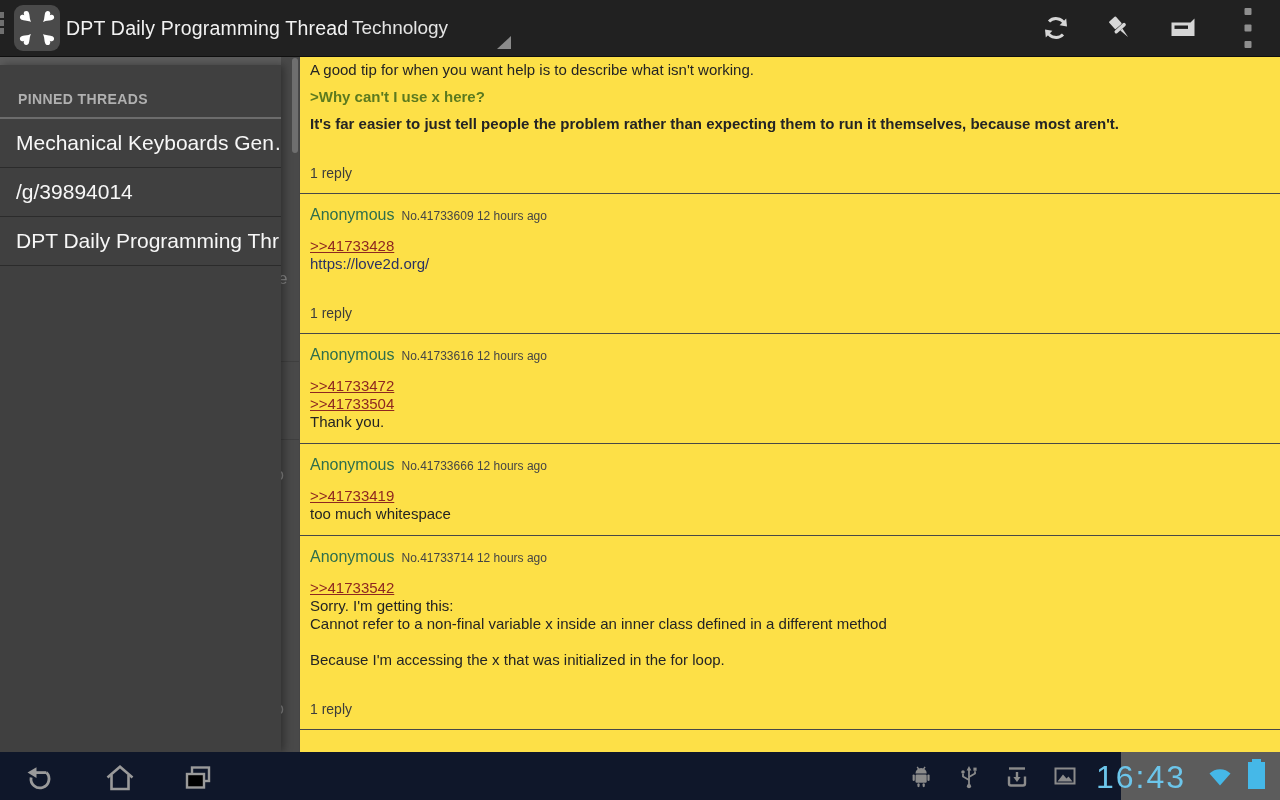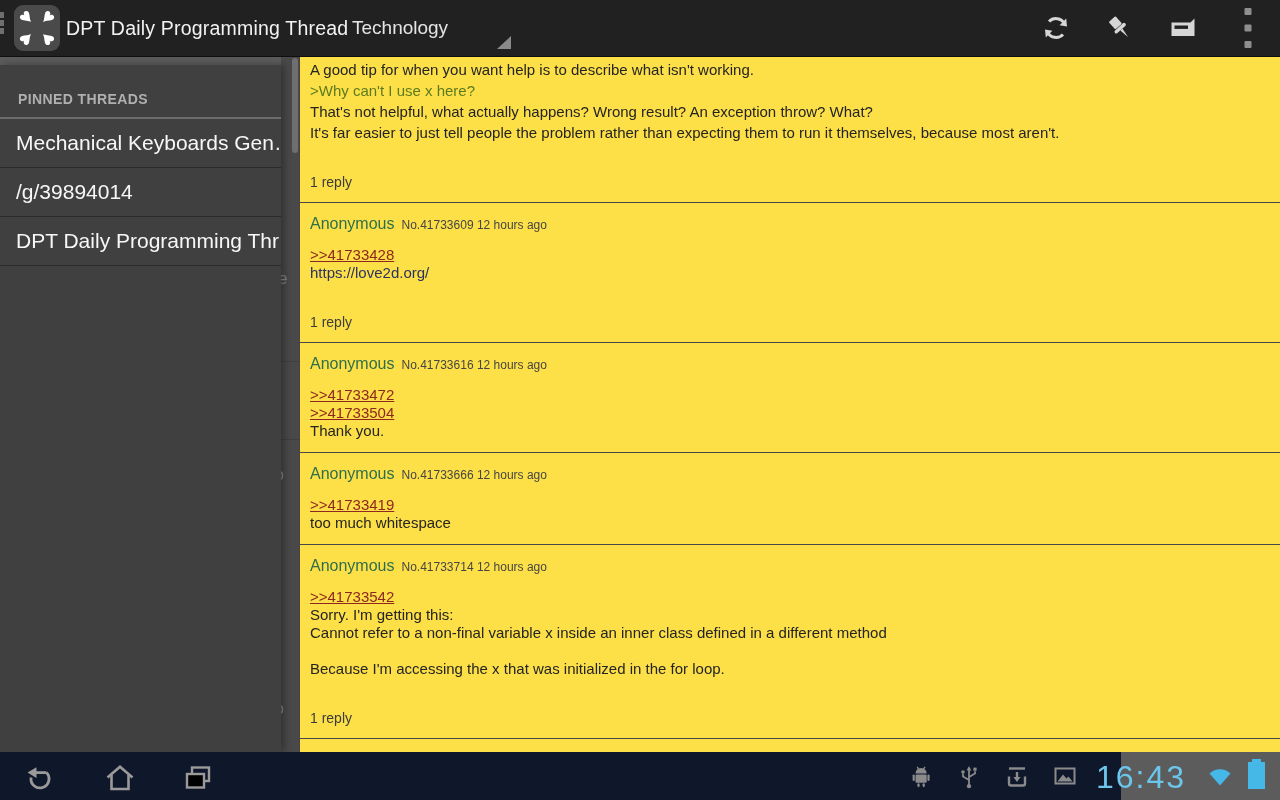--- a/index.html
+++ b/index.html
@@ -35,21 +35,21 @@
   
   .content{position:absolute;left:299px;top:57px;right:0;bottom:48px;background:#fde047;border-left:1px solid #454545;overflow:hidden;}
   .post{padding:12px 10px;border-bottom:1px solid #474747;}
   .post.partial{padding-top:4px;}
   .post-header{font-size:16px;line-height:18px;}
   .poster-name{color:#2e6e4c;}
   .post-meta{color:#454545;font-size:12px;margin-left:7px;}
   .post-body{margin-top:12px;font-size:15px;line-height:18px;color:#242424;}
   .post-body.nomt{margin-top:0;}
   .pl{white-space:nowrap;}
-  .para{margin-top:3px;}
+  .para{margin-top:9px;font-weight:bold;}
   .pl-green{color:#5c7a1f;}
   .pl-quote{color:#8e2720;text-decoration:underline;display:inline-block;}
   .pl-link{color:#2b3263;display:inline-block;}
   .pl-blank{height:18px;}
   .post-footer{margin-top:32px;font-size:14px;line-height:16px;color:#3c3c3c;}
   
   .navbar{position:absolute;left:0;bottom:0;width:1121px;height:48px;background:#0f172a;z-index:40;}
   .nav-ic{position:absolute;top:8px;}
   .st-ic{position:absolute;top:11px;}
   .clock{position:absolute;left:1096px;top:0;height:48px;line-height:50px;font-size:32px;letter-spacing:2px;color:#6cc5ea;}
@@ -125,21 +125,20 @@
   <div class="strip-line" style="top:304px;"></div>
   <div class="strip-line" style="top:382px;"></div>
 </div>
 
 <div class="content">
 
   <div class="post partial">
     <div class="post-body nomt">
       <div class="pl">A good tip for when you want help is to describe what isn't working.</div>
       <div class="pl para pl-green">&gt;Why can't I use x here?</div>
-      <div class="pl para">That's not helpful, what actually happens? Wrong result? An exception throw? What?</div>
       <div class="pl para">It's far easier to just tell people the problem rather than expecting them to run it themselves, because most aren't.</div>
     </div>
     <div class="post-footer">1 reply</div>
   </div>
 
   <div class="post">
     <div class="post-header">
       <span class="poster-name">Anonymous</span><span class="post-meta">No.41733609 12 hours ago</span>
     </div>
     <div class="post-body">

